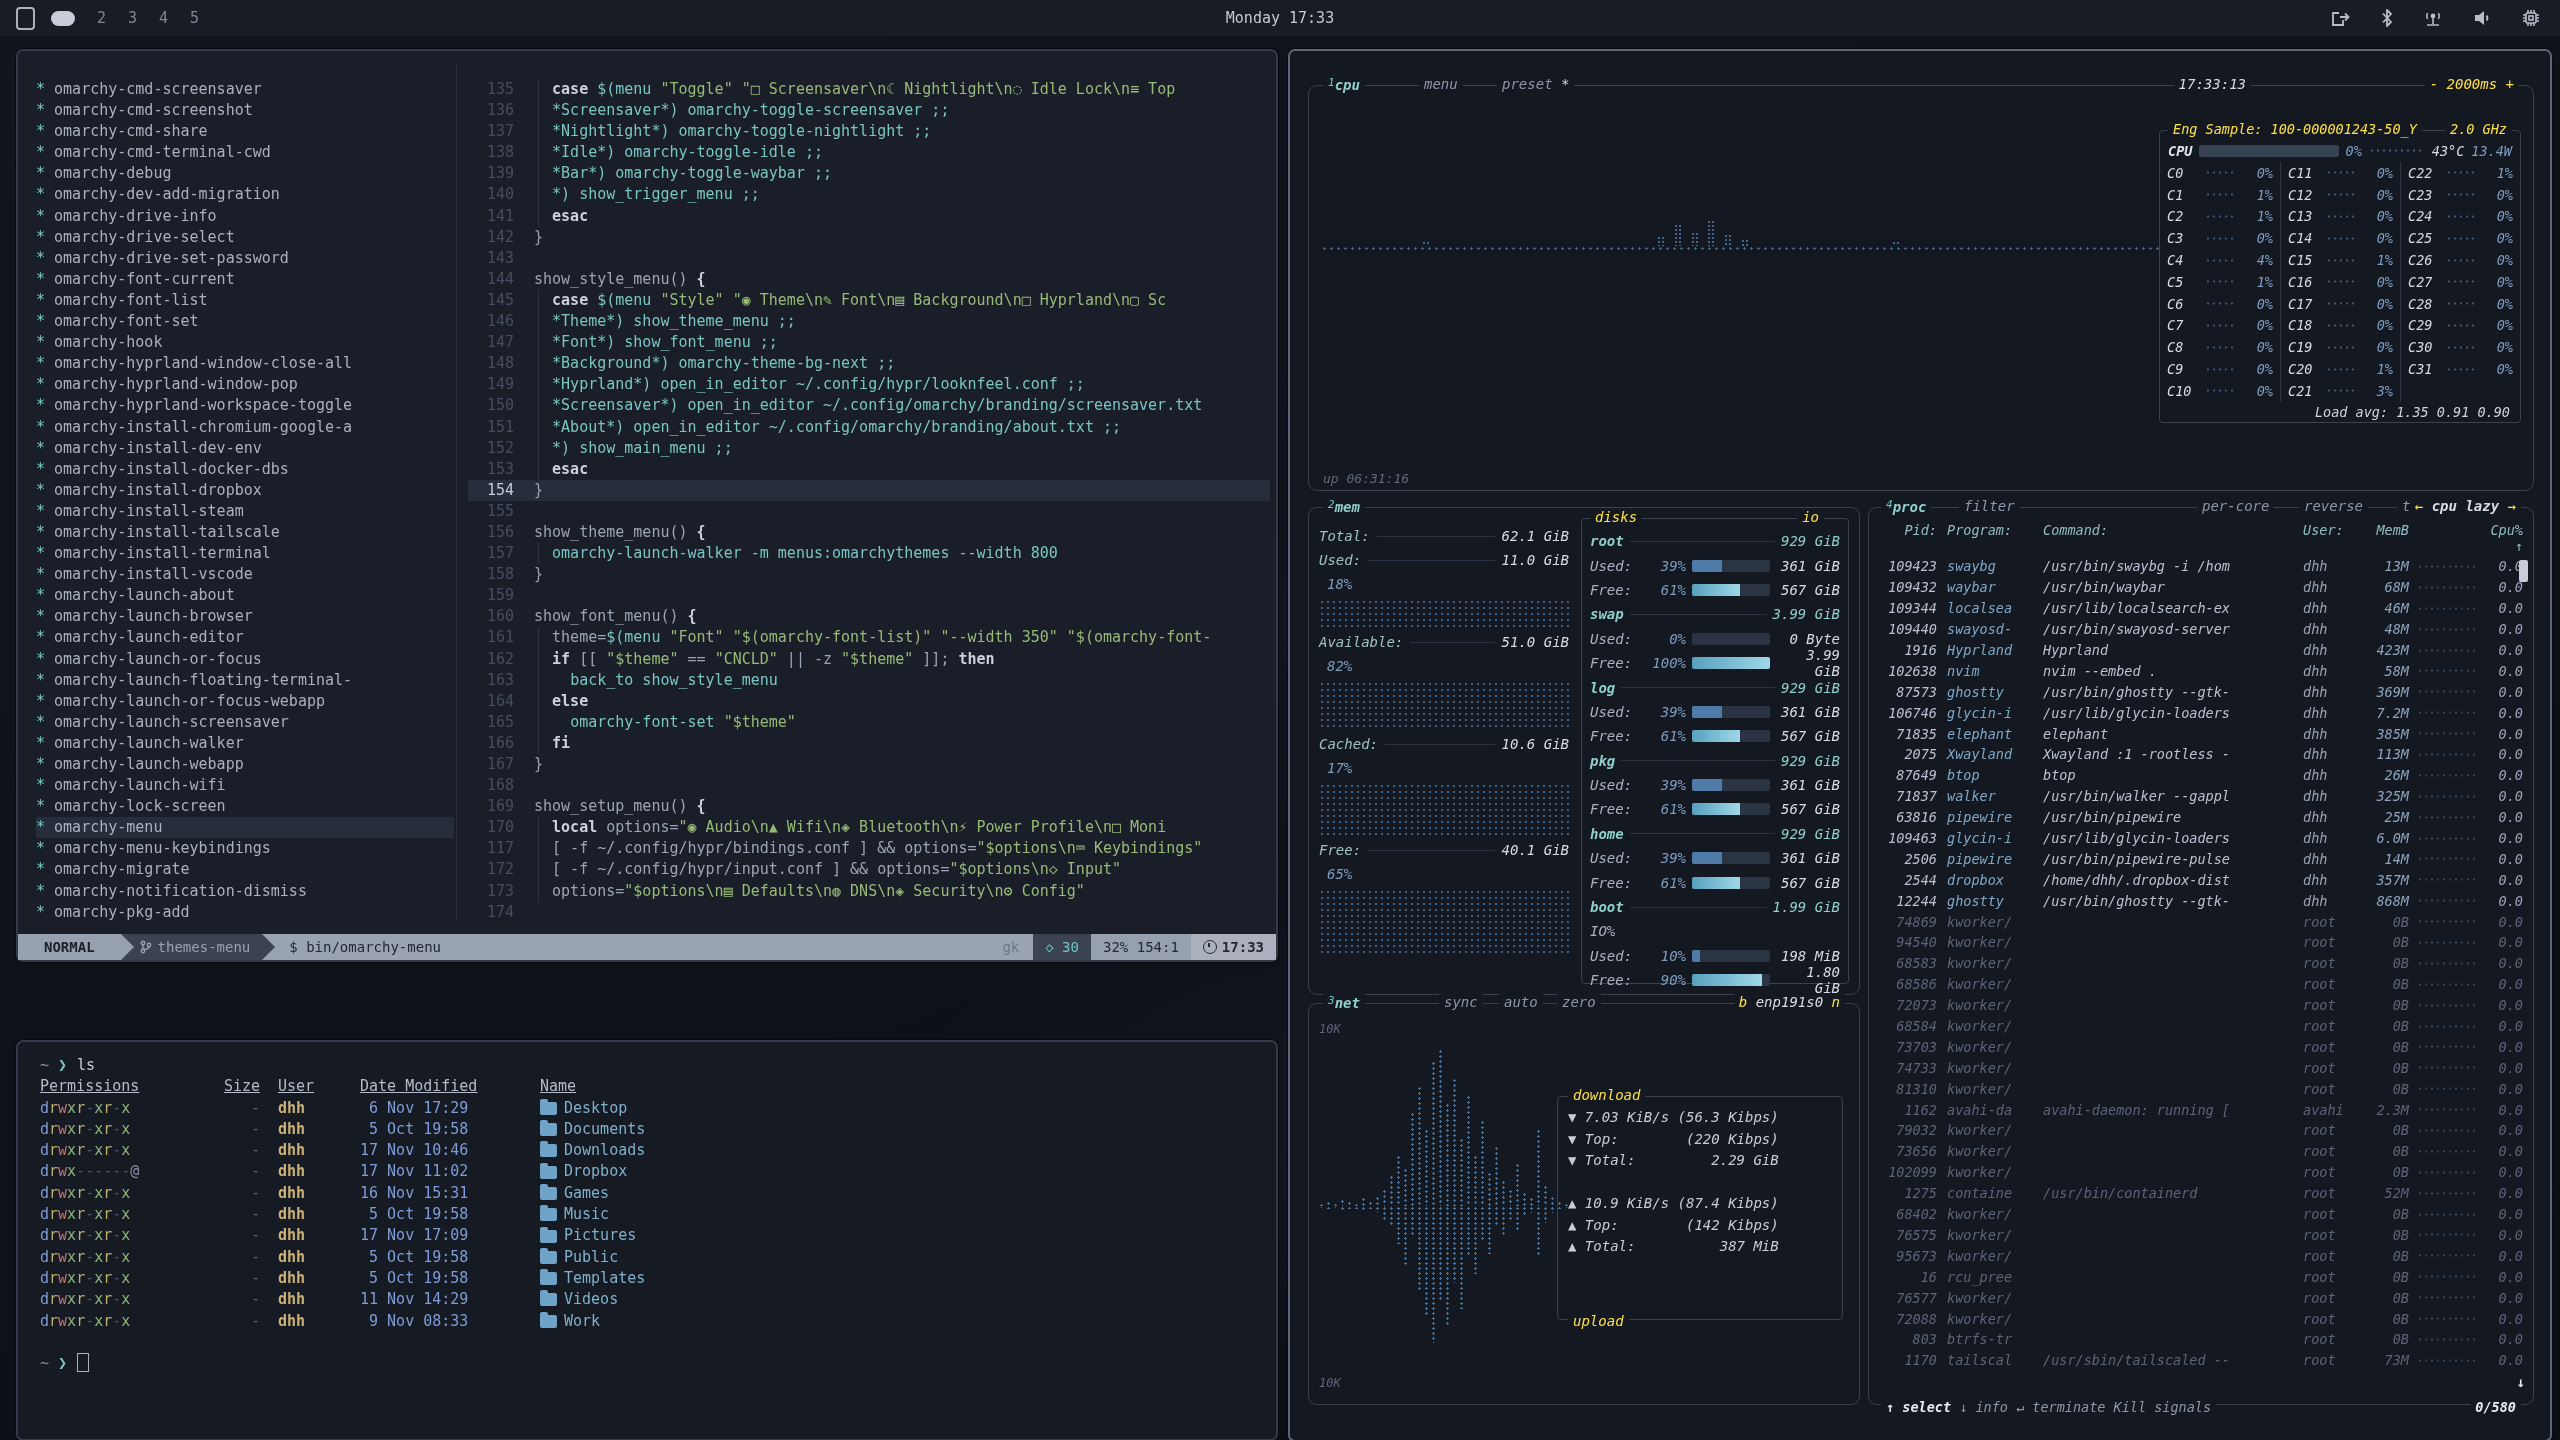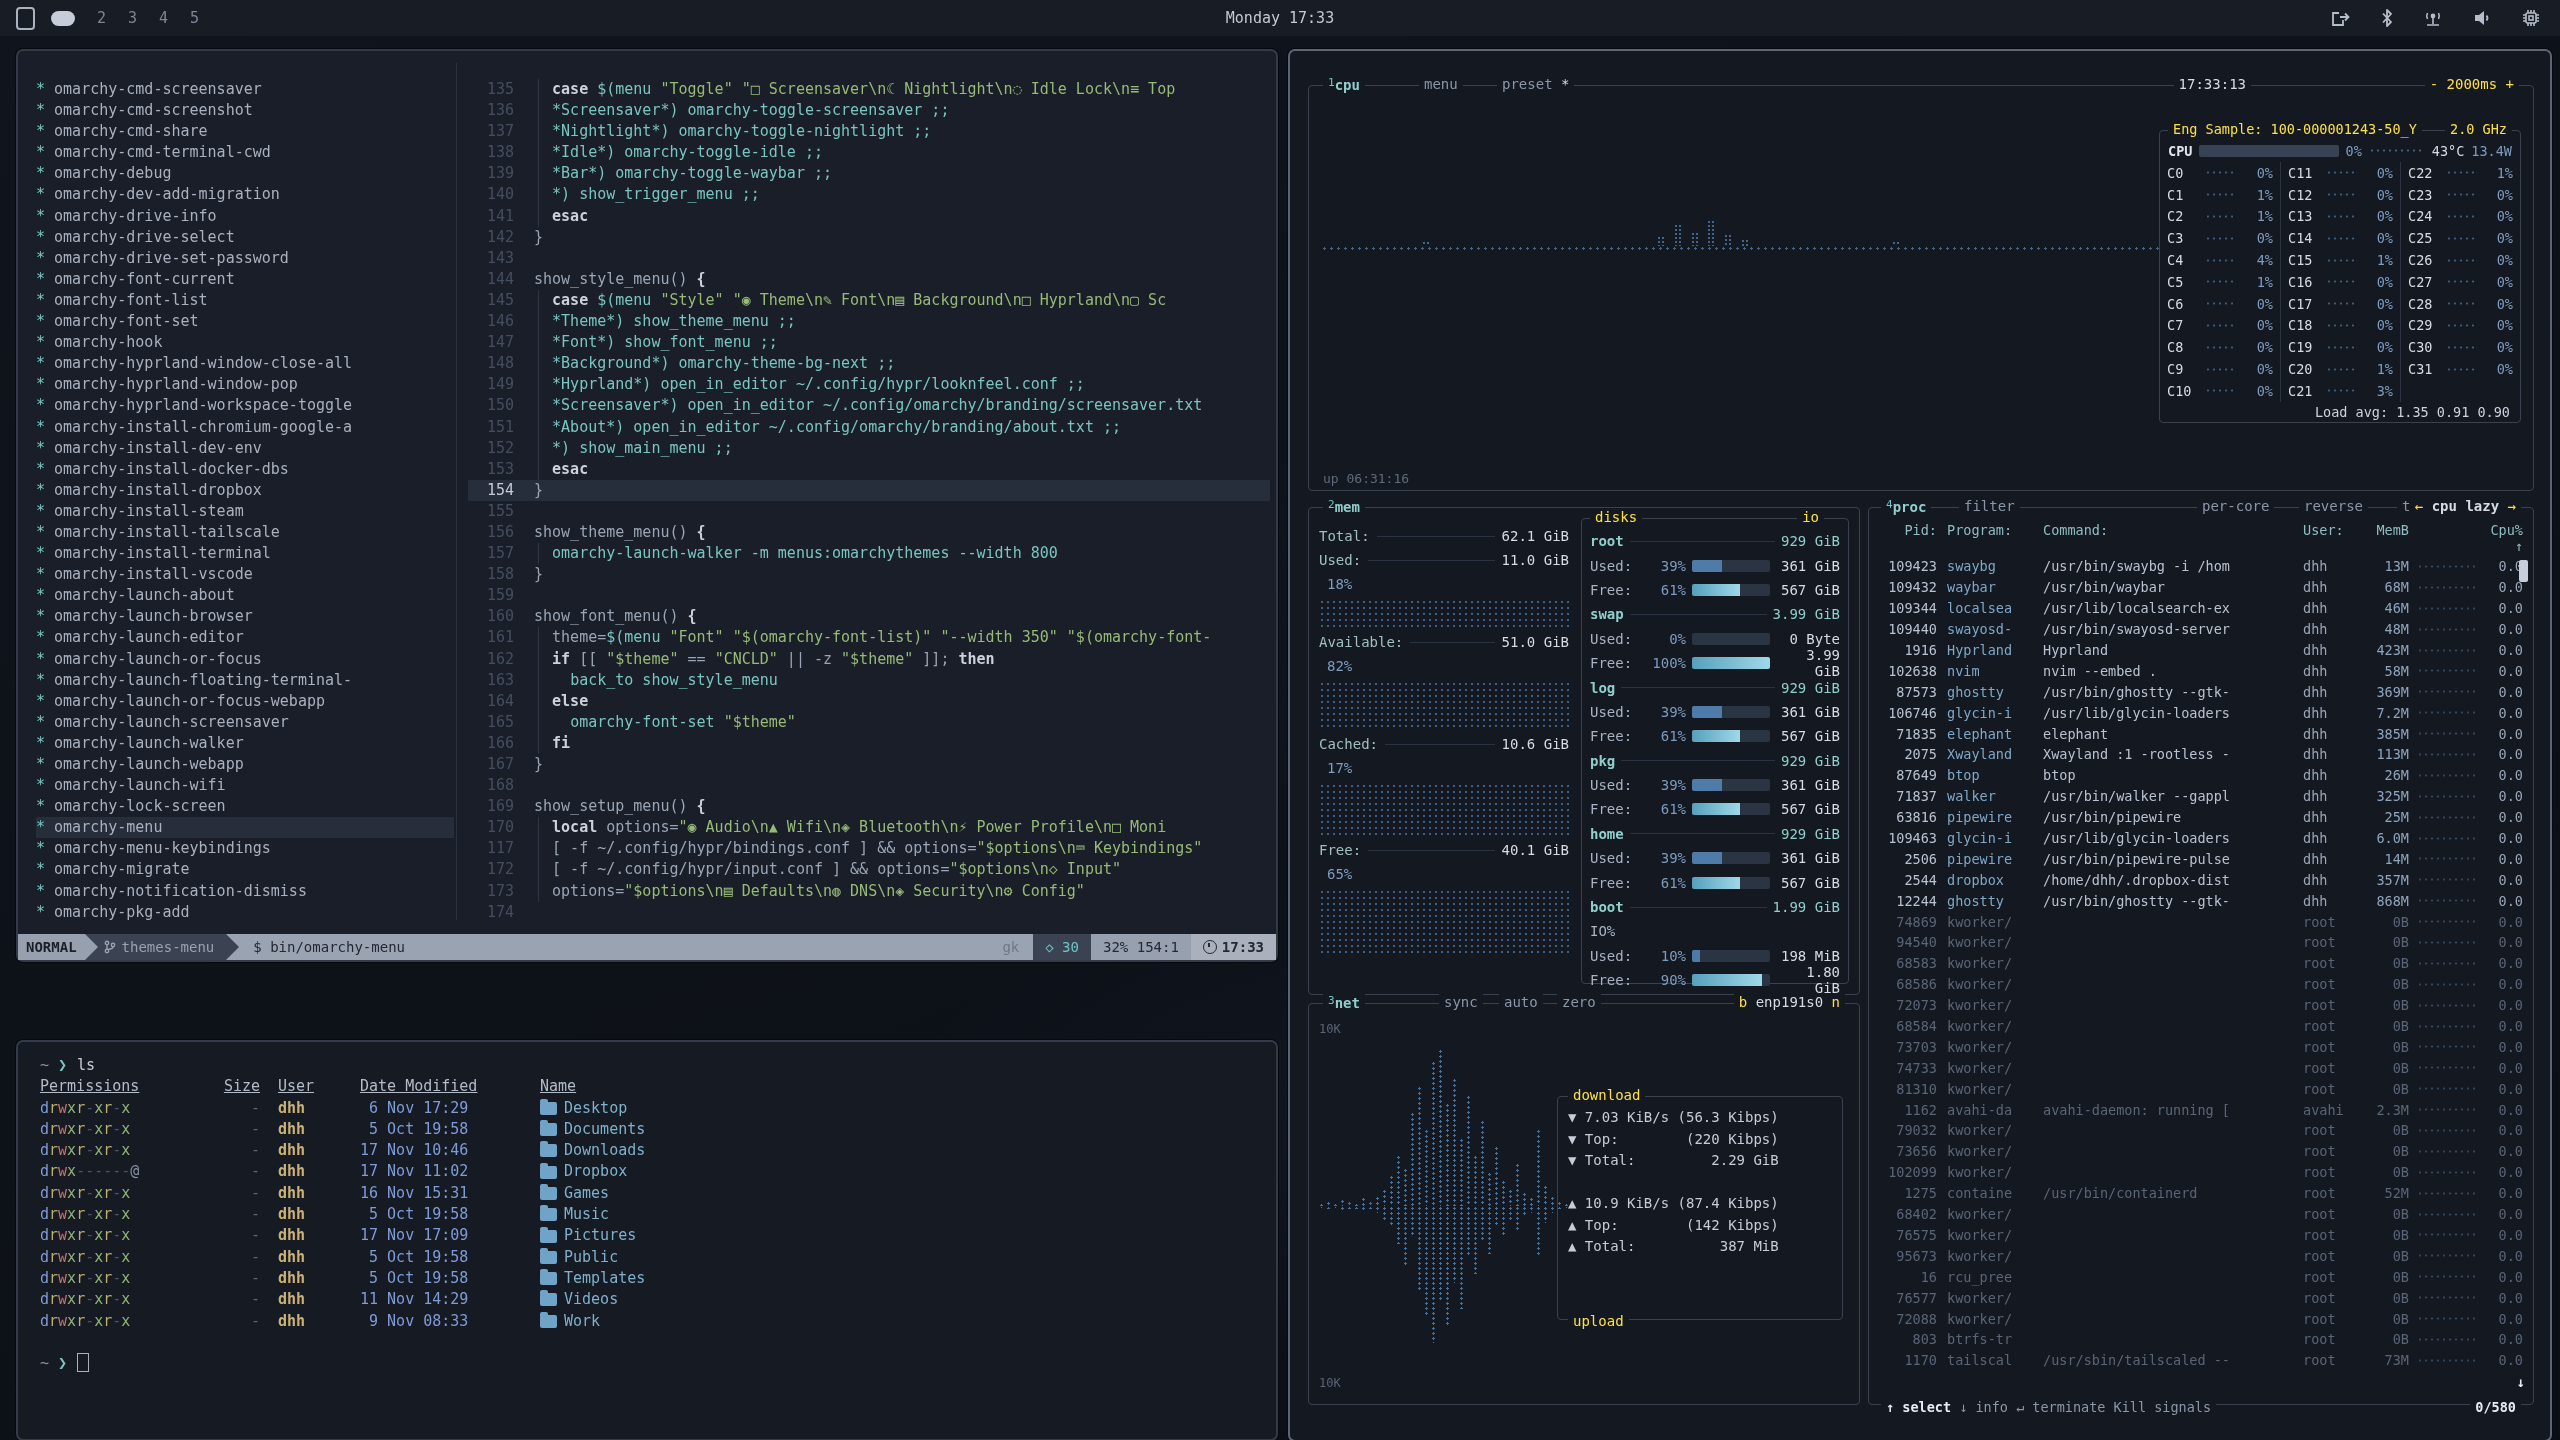--- a/index.html
+++ b/index.html
@@ -33,21 +33,21 @@
   .code-row .ln{width:46px;text-align:right;color:#454e60;padding-right:20px;flex:0 0 auto;}
   .code-row.cur{background:#262d3b;}
   .code-row.cur .ln{color:#c4cad6;}
   .code-text{white-space:pre;overflow:hidden;flex:1;}
   .guide{position:absolute;left:70px;top:0;bottom:0;width:1px;background:#2e3646;}
   .seg-k{color:#ccd1dc;font-weight:bold;margin-top:44px;}
   .seg-c{color:#79c5c1;}
   .seg-g{color:#97ba77;}
   .seg-d{color:#9aa5b5;}
   .statusline{position:absolute;left:0;right:0;bottom:0;height:26px;display:flex;align-items:stretch;line-height:26px;font-size:14px;overflow:hidden;}
-  .sl-mode{background:#97a0af;color:#1b1f29;padding:0 8px;font-weight:bold;}
+  .sl-mode{background:#97a0af;color:#1b1f29;padding:0 26px;font-weight:bold;}
   .sl-tri1{width:0;height:0;border-top:13px solid transparent;border-bottom:13px solid transparent;border-left:13px solid #97a0af;background:#3b4352;}
   .sl-branch{background:#3b4352;color:#98a2b2;padding:0 12px 0 6px;display:flex;align-items:center;gap:6px;}
   .sl-tri2{width:0;height:0;border-top:13px solid transparent;border-bottom:13px solid transparent;border-left:13px solid #3b4352;background:#9aa3b1;}
   .sl-title{background:#9aa3b1;color:#232834;padding:0 14px;flex:1;display:flex;}
   .sl-aux{margin-left:auto;color:#6e7888;}
   .sl-chip{background:#3b4352;color:#6fc7c7;padding:0 12px;}
   .sl-pos{background:#97a0af;color:#232834;padding:0 12px;}
   .sl-time{background:#aab1bd;color:#232834;padding:0 12px;display:flex;align-items:center;gap:5px;font-weight:bold;}
   .clockdot{width:12px;height:12px;border:1.5px solid #232834;border-radius:50%;position:relative;}
   .clockdot::after{content:"";position:absolute;left:4.5px;top:2px;width:1.5px;height:4px;background:#232834;}
@@ -63,21 +63,21 @@
   .p-d{color:#7e9cd8;} .p-r{color:#bdb06e;} .p-w{color:#c4746e;} .p-x{color:#8fb378;} .p-dash{color:#49536a;} .p-at{color:#8892a4;}
   .u-user{color:#cbb176;font-weight:bold;}
   .d-date{color:#7e9cd8;}
   .n-name{color:#7fb0cc;}
   .fold{width:17px;height:13px;position:relative;background:#6fa3c8;border-radius:2px;flex:0 0 auto;}
   .fold::before{content:"";position:absolute;left:0;top:-3px;width:8px;height:4px;background:#6fa3c8;border-radius:2px 2px 0 0;}
   .prompt-tilde{color:#8892a4;} .prompt-arrow{color:#79c5c1;} .prompt-cmd{color:#c6ccd8;padding-left:10px;}
   .cursor-hollow{display:inline-block;width:10px;height:17px;border:1.5px solid #a9b1bf;vertical-align:-3px;margin-left:10px;}
   
   .btop{position:absolute;inset:0;font-size:14px;color:#b9c2d0;}
-  .bx{position:absolute;border:1px solid #3a4250;border-radius:4px;}
+  .bx{position:absolute;border:1px solid #3a4250;border-radius:9px;font-style:italic;}
   .bx-lab{position:absolute;top:-10px;background:#141821;padding:0 5px;white-space:nowrap;}
   .t-num{color:#6fc7c7;font-size:11px;vertical-align:4px;}
   .t-name{color:#8fd0cc;font-weight:bold;}
   .t-btn{color:#8b97a8;}
   .t-wht{color:#d6dbe4;}
   .t-teal{color:#fde047;}
   .cpu-graph{position:absolute;left:12px;top:20px;width:840px;height:280px;}
   .dotline{position:absolute;left:0;right:0;top:50%;height:5px;background:radial-gradient(circle,#41658c 1px,transparent 1.3px);background-size:7px 5px;}
   .bump{position:absolute;bottom:50%;width:9px;background:radial-gradient(circle,#41658c 1px,transparent 1.2px);background-size:4px 4px;}
   .uptime{position:absolute;left:14px;bottom:4px;color:#5f6a7c;font-size:13px;}

